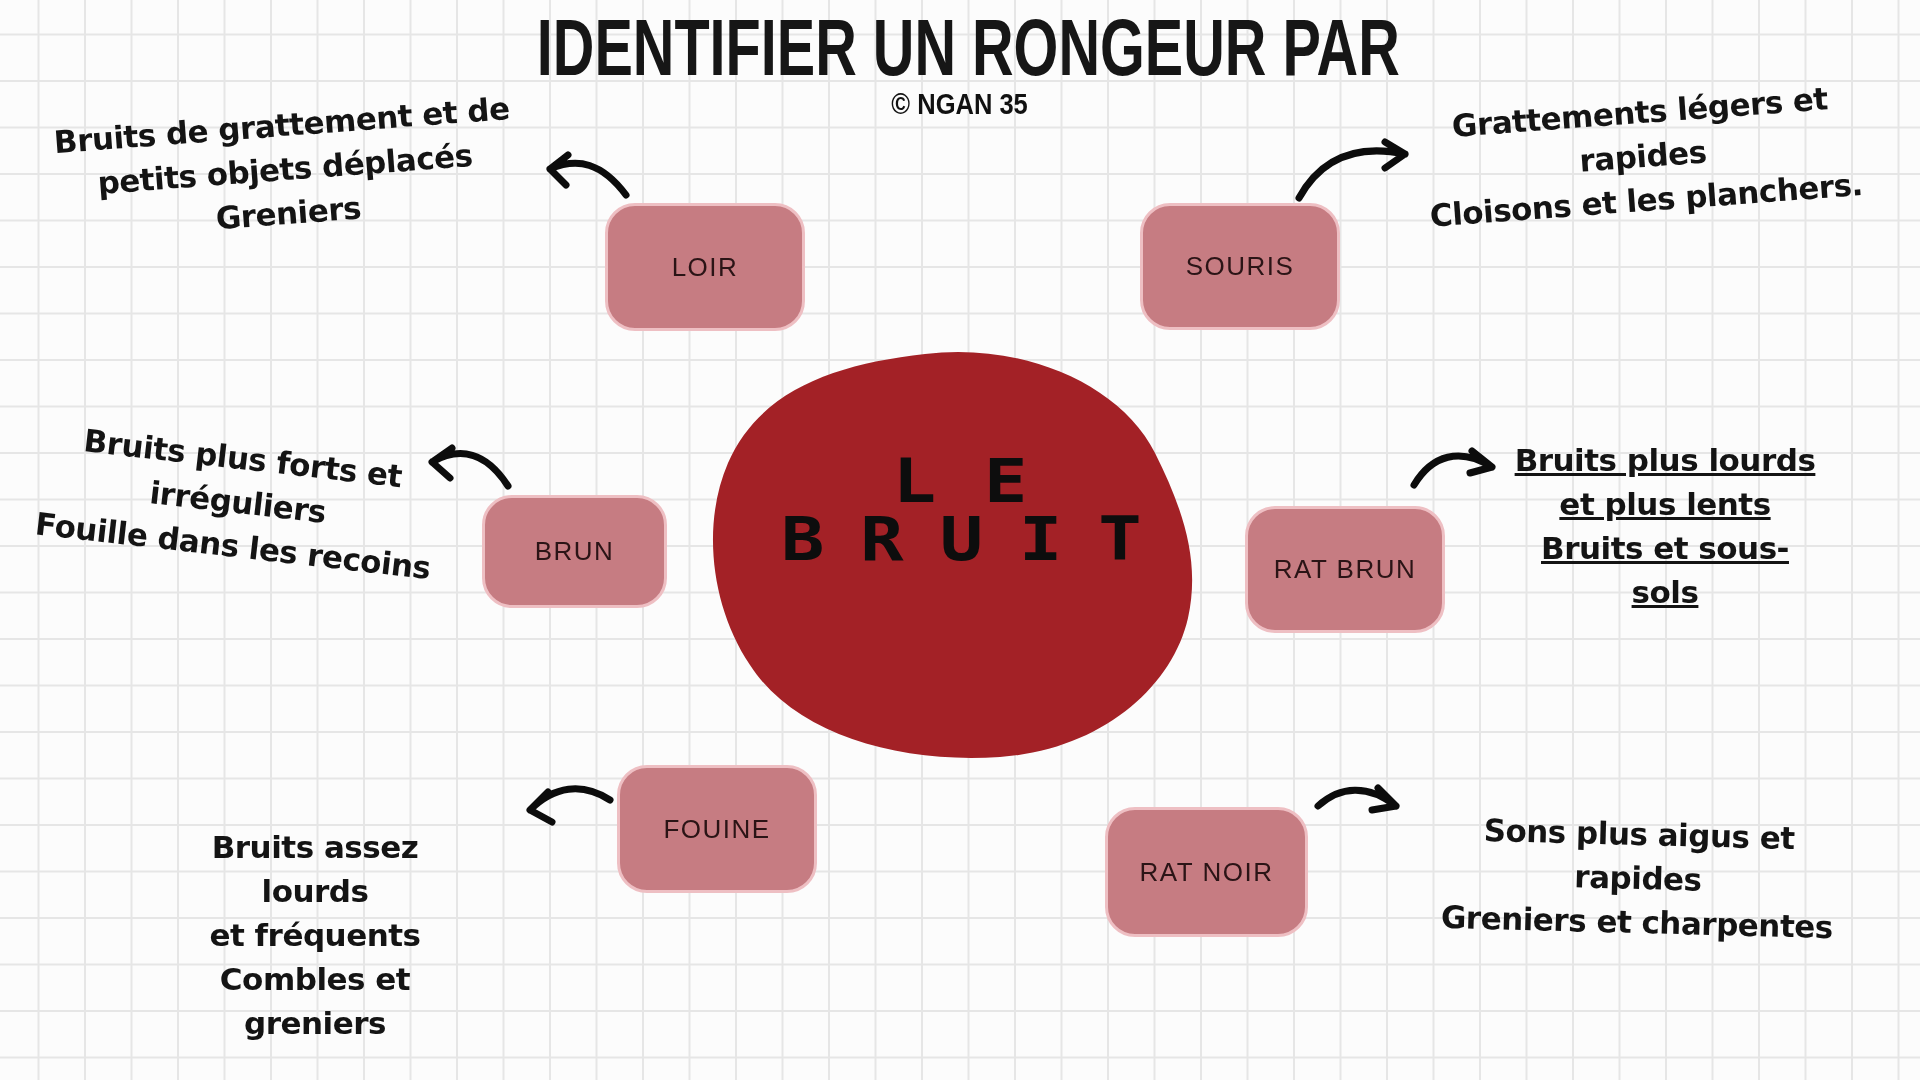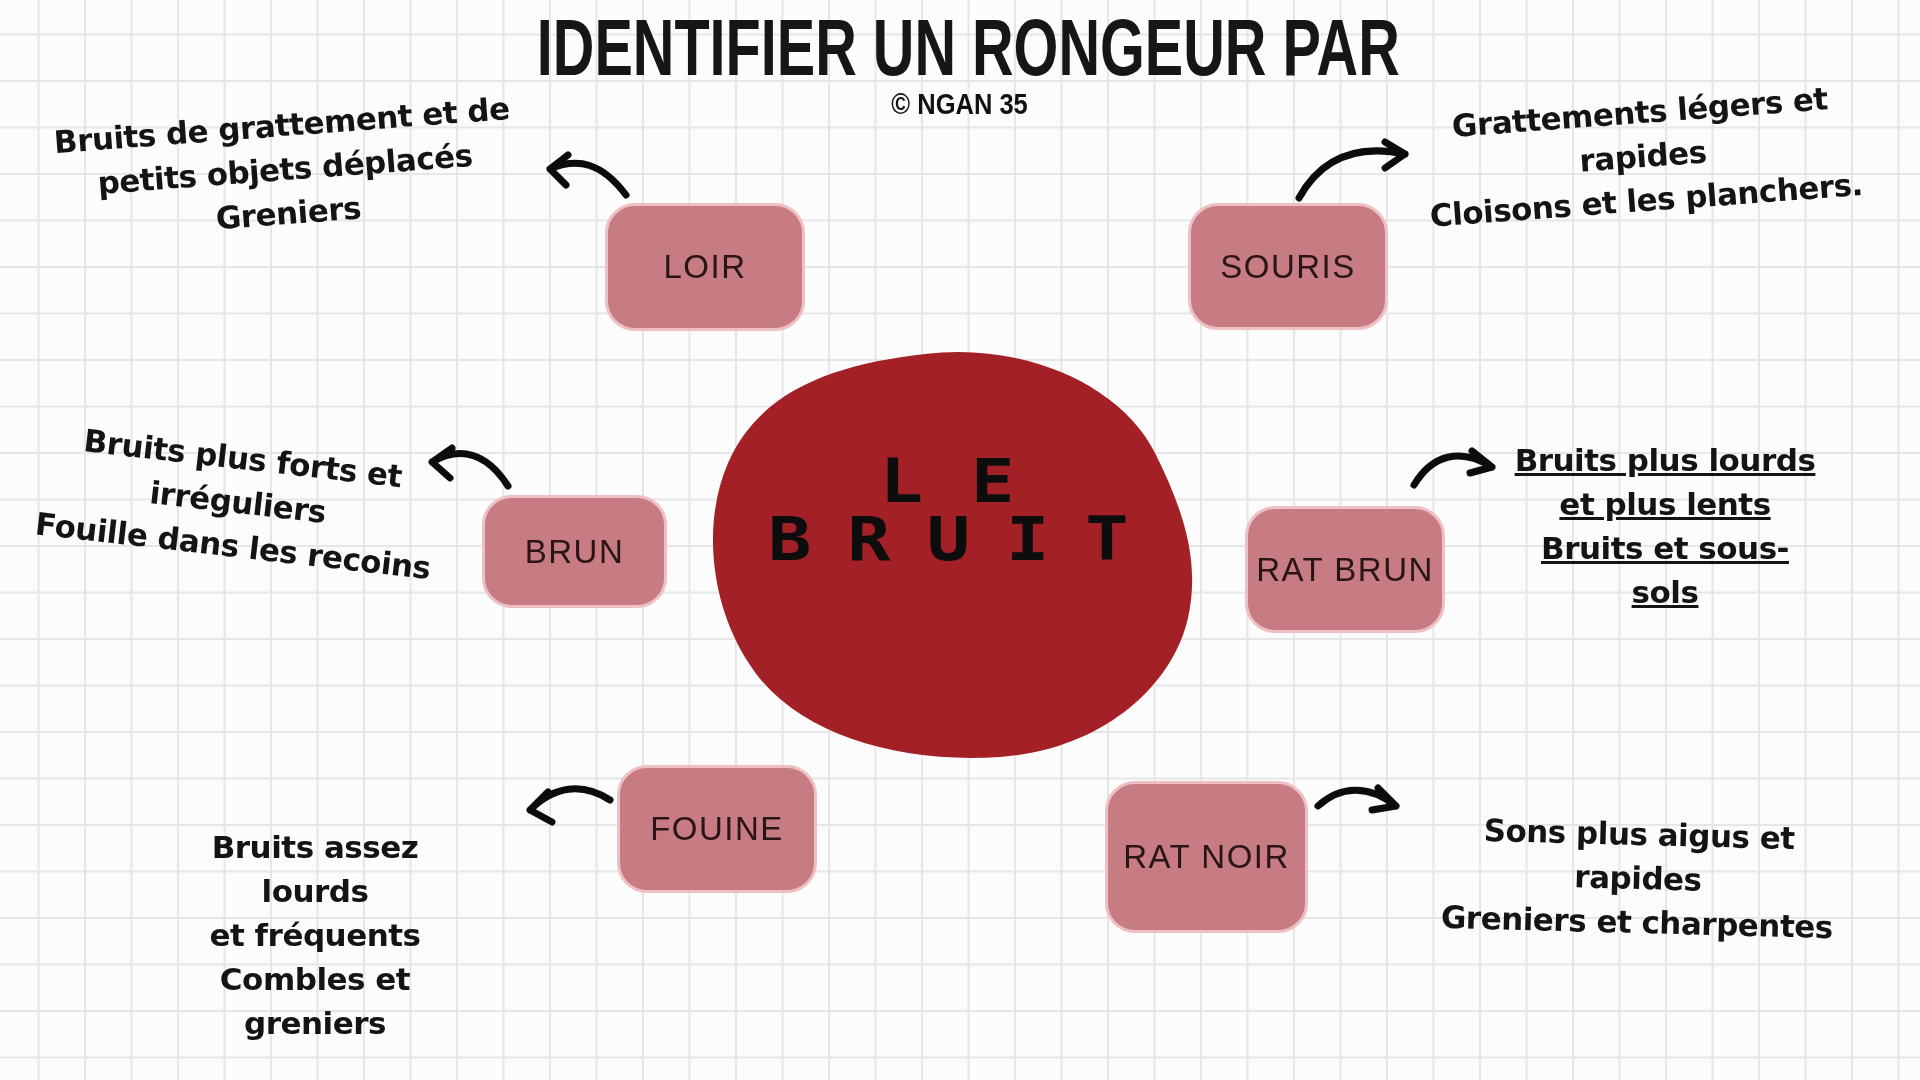--- a/index.html
+++ b/index.html
@@ -34,49 +34,49 @@
     display:inline-block;
     font-family:"Liberation Sans", sans-serif;
     font-weight:bold; font-size:29px; color:#111;
     transform:scaleX(0.88); transform-origin:center top;
   }
 
   
   .blob-wrap{ position:absolute; left:700px; top:348px; width:495px; height:412px; }
   .blob-wrap svg{ position:absolute; inset:0; width:100%; height:100%; }
   .blob-label{
-    position:absolute; left:4px; top:104px; width:100%;
+    position:absolute; left:17px; top:104px; width:100%;
     text-align:center; color:#0d0d0d;
   }
   .blob-line{ height:58px; line-height:58px; white-space:nowrap; }
   .blob-line span{
     display:inline-block;
     font-family:"DejaVu Sans Mono", monospace; font-weight:bold;
     font-size:60px; transform-origin:center;
   }
   .blob-line1 span{ letter-spacing:40px; margin-right:-40px; transform:scaleX(1.2); }
   .blob-line2 span{ letter-spacing:30px; margin-right:-30px; transform:scaleX(1.2); }
 
   
   .node-box{
     position:absolute;
     background:#c67c82;
     border:3px solid #eebfc3;
     border-radius:30px;
     display:flex; align-items:center; justify-content:center;
     font-family:"Liberation Sans", sans-serif;
-    font-size:33px; letter-spacing:1.5px; color:#2b1416;
+    font-size:26px; letter-spacing:1.5px; color:#2b1416;
     white-space:nowrap;
   }
   #box-loir    { left:605px;  top:203px; width:200px; height:128px; }
-  #box-souris  { left:1188px; top:203px; width:200px; height:127px; }
+  #box-souris  { left:1140px; top:203px; width:200px; height:127px; }
   #box-furet   { left:482px;  top:495px; width:185px; height:113px; }
   #box-ratbrun { left:1245px; top:506px; width:200px; height:127px; }
   #box-fouine  { left:617px;  top:765px; width:200px; height:128px; }
-  #box-ratnoir { left:1105px; top:781px; width:203px; height:152px; }
+  #box-ratnoir { left:1105px; top:807px; width:203px; height:130px; }
 
   
   .ann{
     position:absolute; text-align:center;
     font-size:31px; line-height:44px; letter-spacing:-0.5px;
     font-weight:600; color:#141414;
   }
   #ann-loir    { left:55px;   top:103px; width:460px; transform:rotate(-4.3deg); }
   #ann-souris  { left:1398px; top:90px;  width:490px; transform:rotate(-4.2deg); }
   #ann-furet   { left:8px;    top:436px; width:460px; transform:rotate(6.5deg); }

